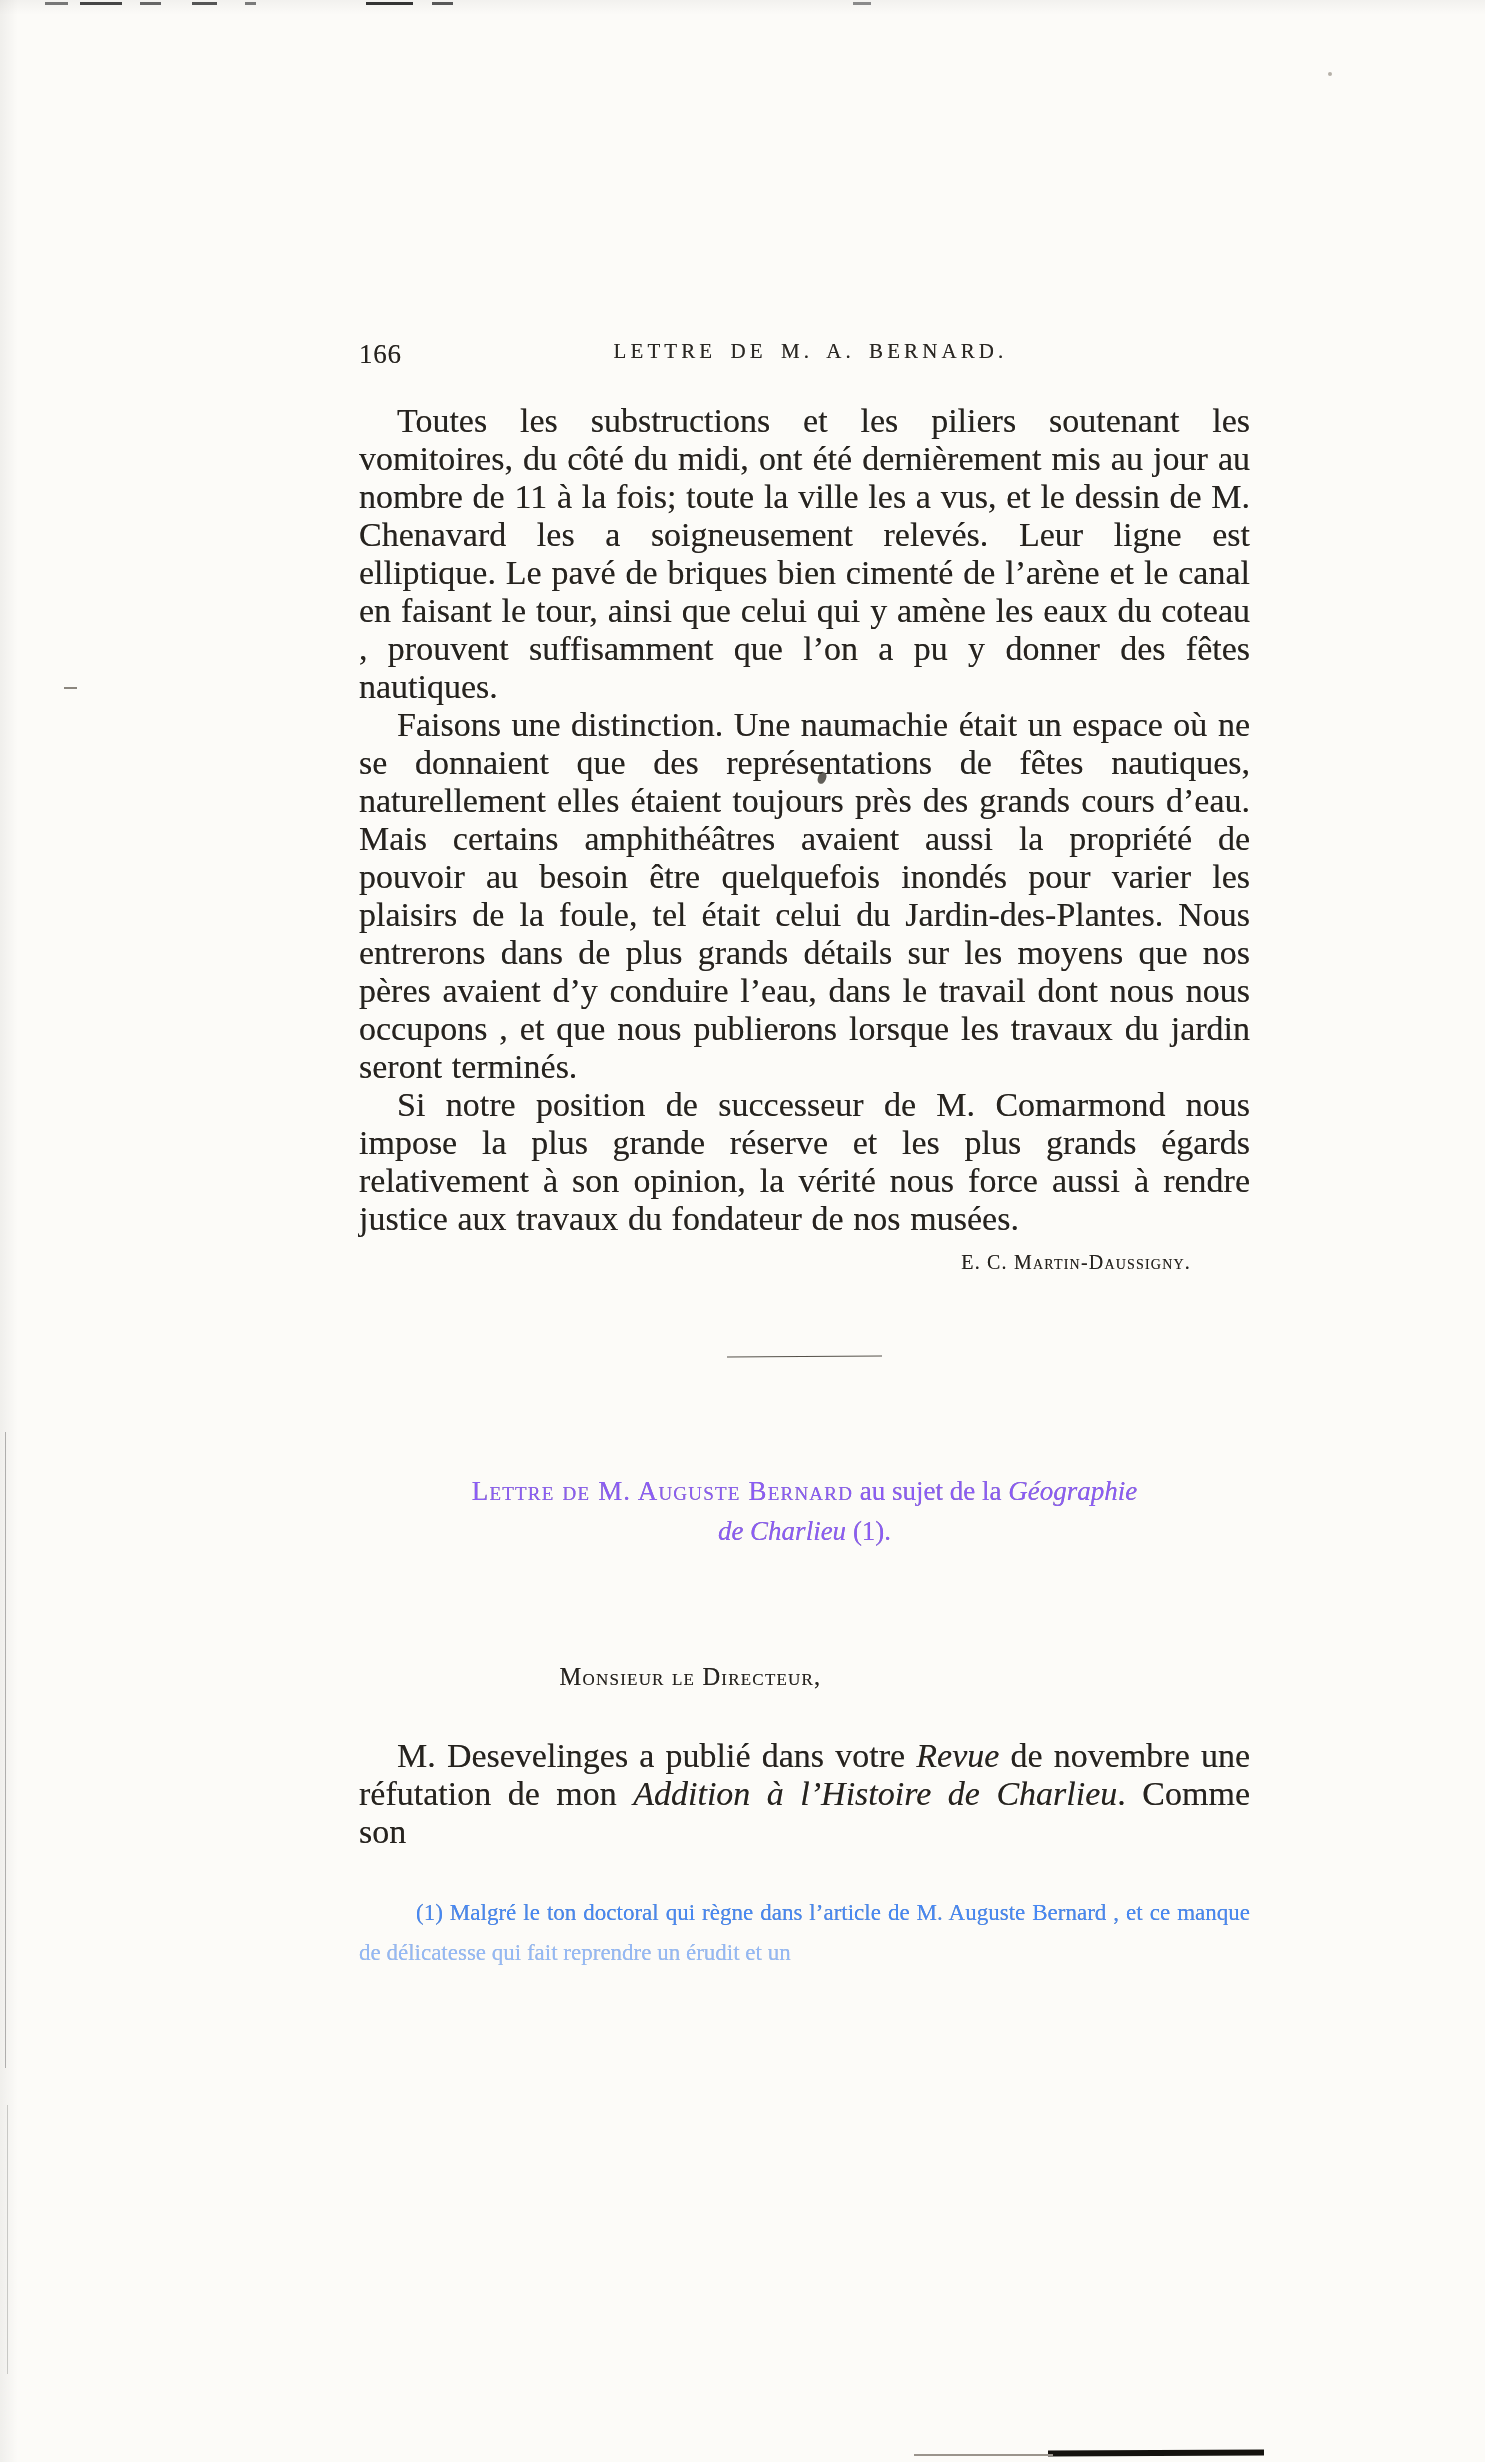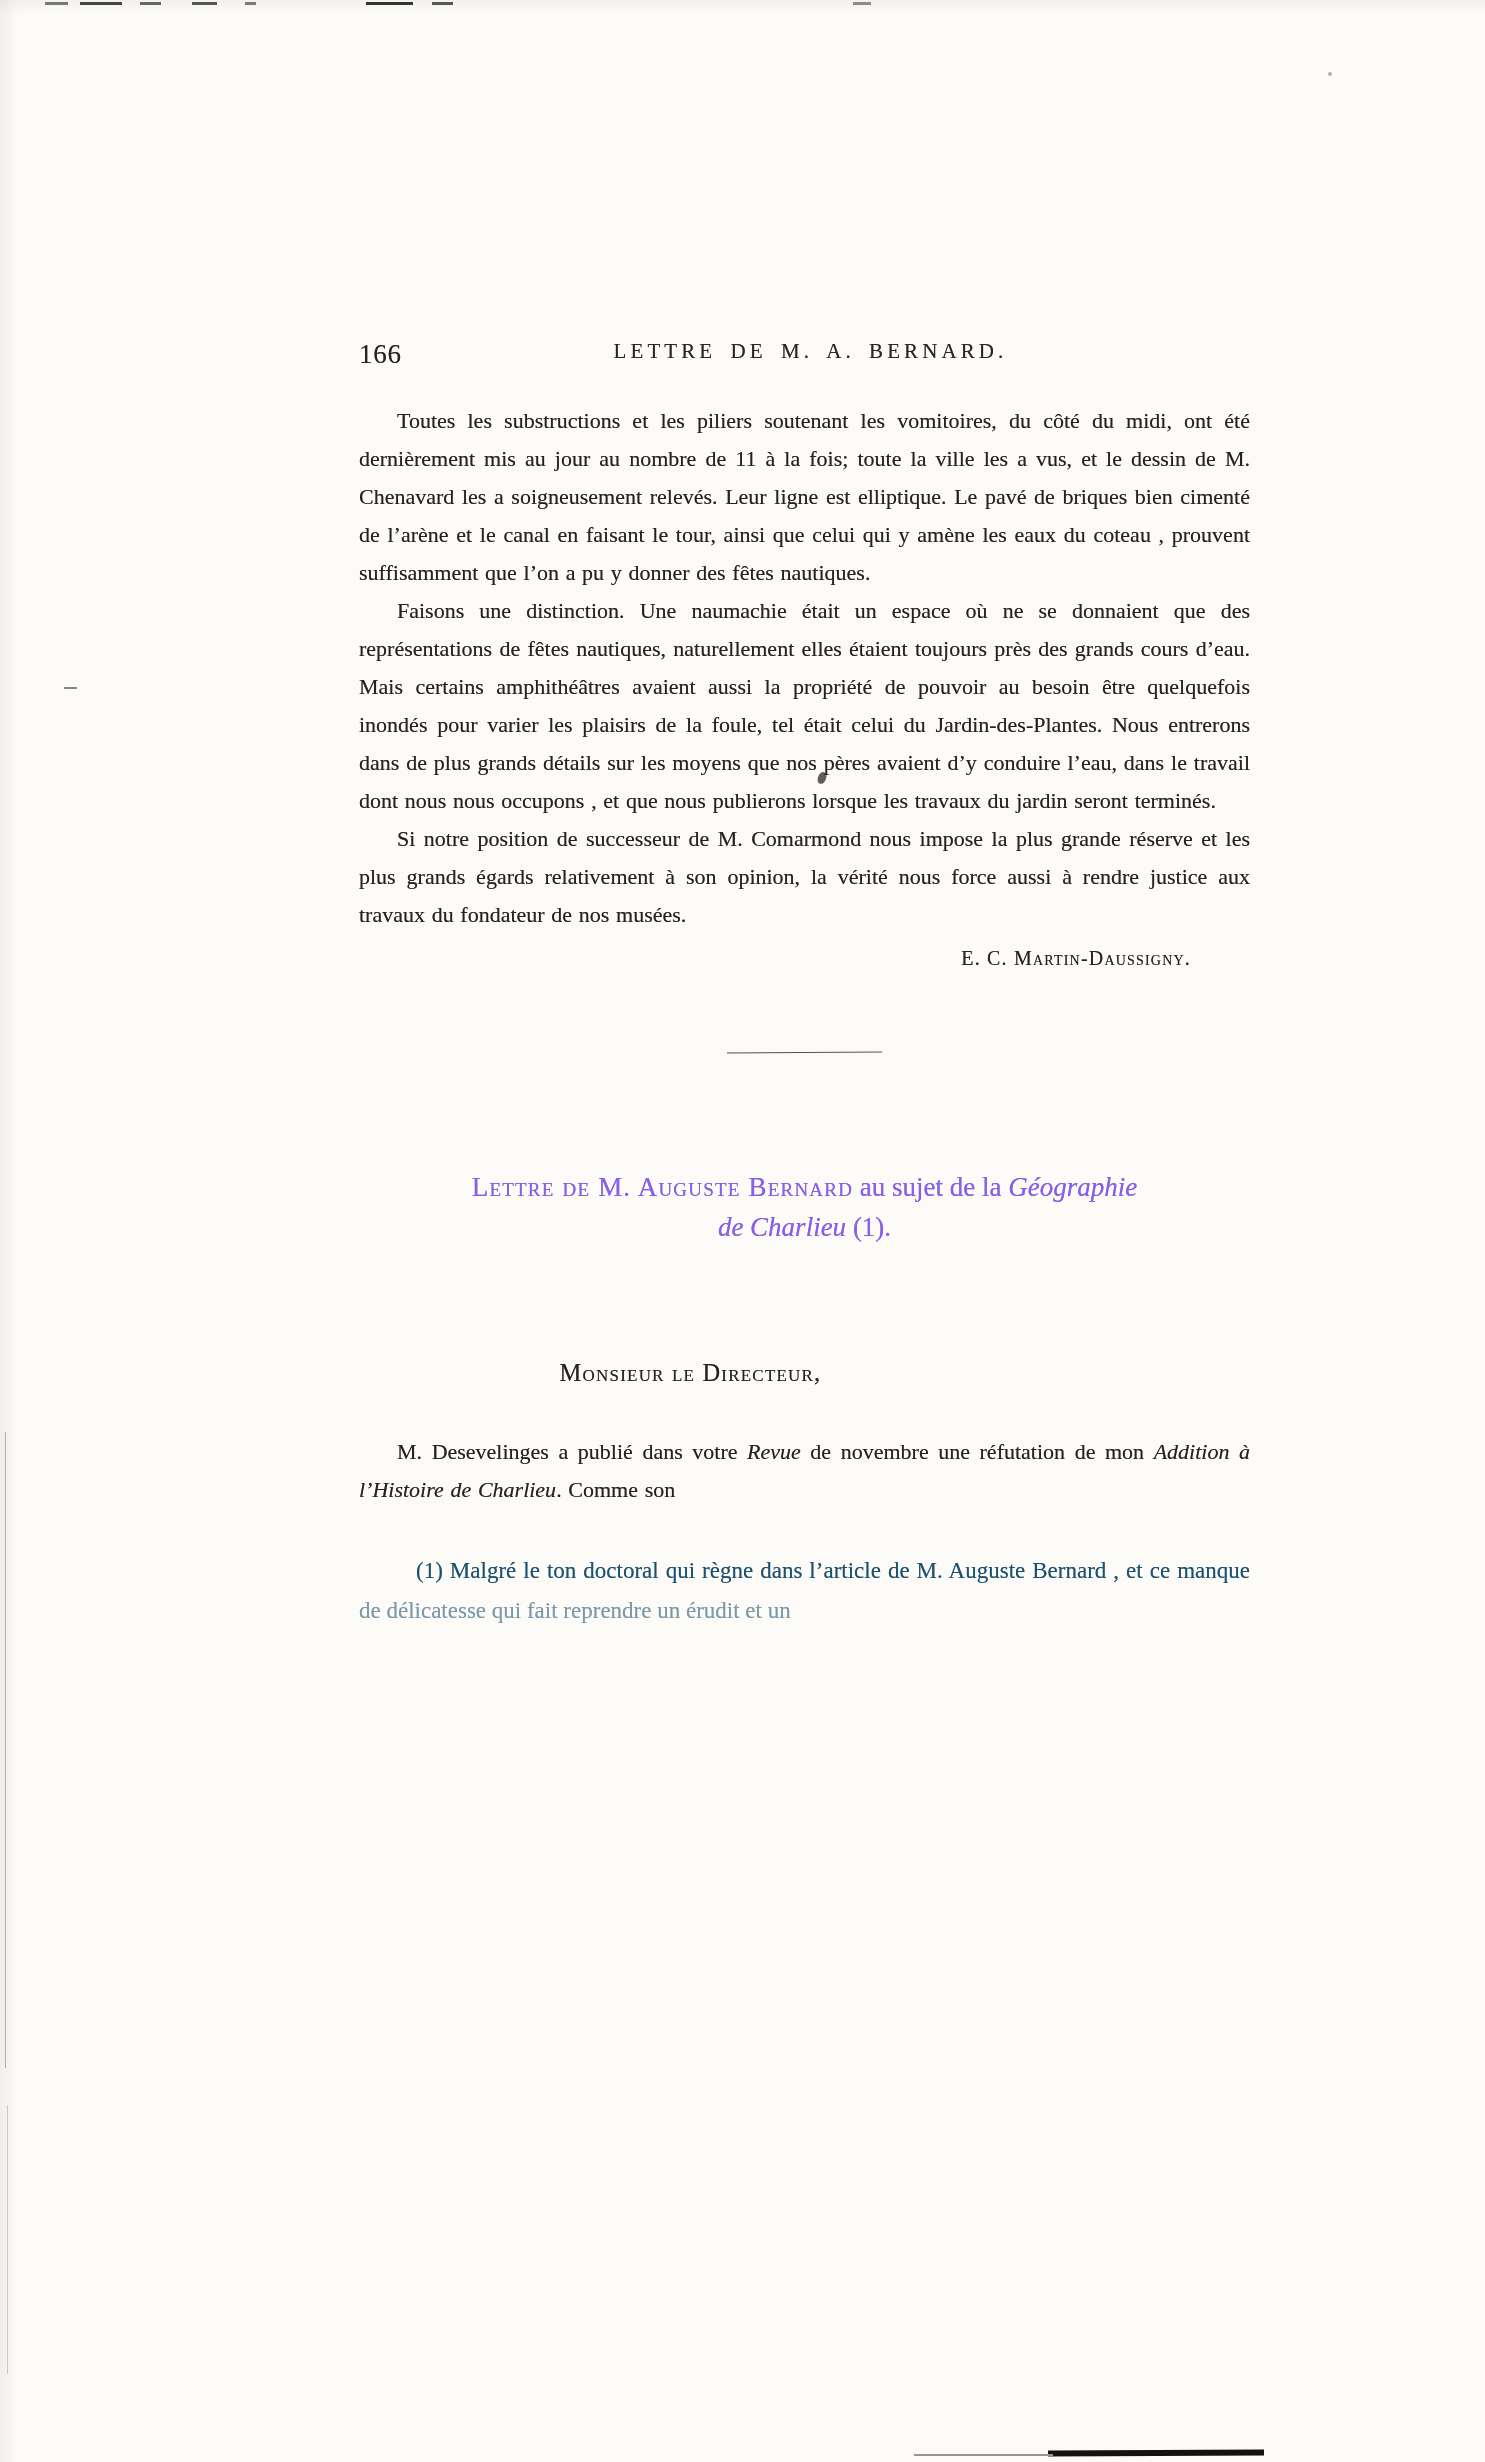--- a/index.html
+++ b/index.html
@@ -56,21 +56,21 @@
     left: 12px;
     right: 0;
     text-align: center;
     font-size: 21px;
     letter-spacing: 4.1px;
     word-spacing: 4.9px;
     color: #2a2723;
   }
 
   .body-par {
-    font-size: 22px;
+    font-size: 34px;
     line-height: 38px;
     text-align: justify;
     text-indent: 38px;
     word-spacing: 1.2px;
   }
 
   .sc { font-variant: small-caps; letter-spacing: 1.2px; }
   .it { font-style: italic; }
 
   .signature {
@@ -107,21 +107,21 @@
   .letter-par {
     margin-top: 46px;
   }
 
   .footnote {
     margin-top: 42px;
     font-size: 23px;
     line-height: 40px;
     text-align: justify;
     text-indent: 57px;
-    color: #0c4a6e;
+    color: #3b82f6;
     -webkit-mask-image: linear-gradient(180deg, rgba(0,0,0,0.95) 45%, rgba(0,0,0,0.55) 60%);
     mask-image: linear-gradient(180deg, rgba(0,0,0,0.95) 45%, rgba(0,0,0,0.55) 60%);
   }
 
   .artifact { position: absolute; background: #3a3732; }
   .round { border-radius: 50%; }
 </style>
 </head>
 <body>
 

